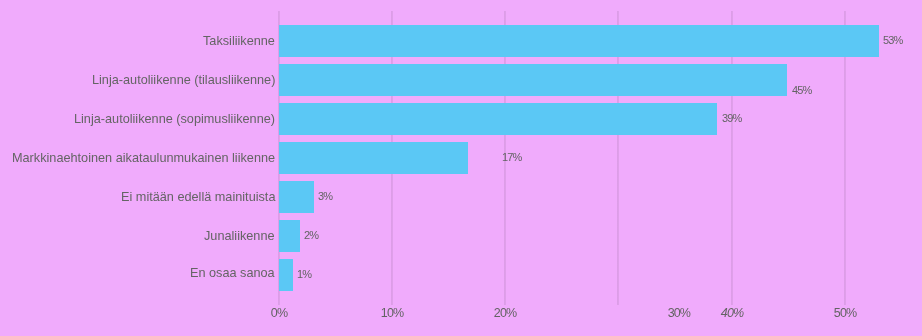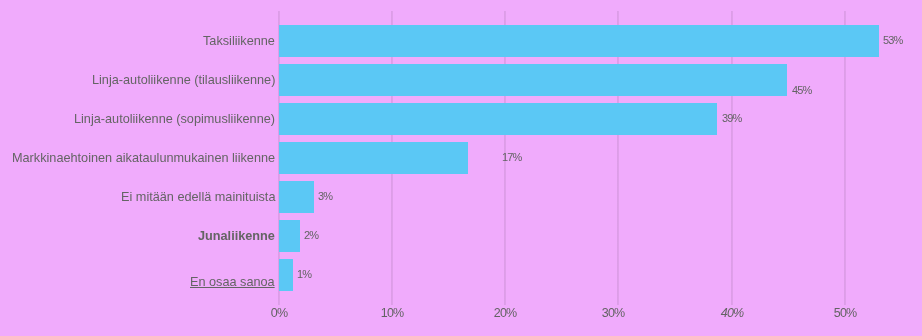--- a/index.html
+++ b/index.html
@@ -54,31 +54,31 @@
     <div class="bar" style="top: 159.5px; width: 35.323px;"></div>
     <div class="bar" style="top: 198.5px; width: 21.2738px;"></div>
     <div class="bar" style="top: 237.5px; width: 14.2492px;"></div>
   </div>
 
   <div class="cat-label" style="top: 34.6px;">Taksiliikenne</div>
   <div class="cat-label" style="top: 112.6px;">Linja-autoliikenne (sopimusliikenne)</div>
   <div class="cat-label" style="top: 73.6px;">Linja-autoliikenne (tilausliikenne)</div>
   <div class="cat-label" style="top: 151.6px;">Markkinaehtoinen aikataulunmukainen liikenne</div>
   <div class="cat-label" style="top: 190.6px;">Ei mitään edellä mainituista</div>
-  <div class="cat-label" style="top: 229.6px; font-weight: bold;">Junaliikenne</div>
-  <div class="cat-label" style="top: 276px; text-decoration: underline;">En osaa sanoa</div>
+  <div class="cat-label" style="top: 229.6px;">Junaliikenne</div>
+  <div class="cat-label" style="top: 267px;">En osaa sanoa</div>
 
   <div class="val-label" style="left: 883.11px; top: 35px;">53%</div>
   <div class="val-label" style="left: 791.904px; top: 74px; margin-top: 11px;">45%</div>
   <div class="val-label" style="left: 721.771px; top: 113px;">39%</div>
   <div class="val-label" style="left: 472.738px; top: 152px; margin-left: 29px;">17%</div>
   <div class="val-label" style="left: 318.423px; top: 191px;">3%</div>
   <div class="val-label" style="left: 304.374px; top: 230px;">2%</div>
   <div class="val-label" style="left: 297.349px; top: 269px;">1%</div>
 
   <div class="tick-label" style="left: 238.5px;">0%</div>
   <div class="tick-label" style="left: 351.8px;">10%</div>
   <div class="tick-label" style="left: 465.1px;">20%</div>
-  <div class="tick-label" style="left: 573px;">30%</div>
+  <div class="tick-label" style="left: 610px; text-align: right;">30%</div>
   <div class="tick-label" style="left: 691.7px; font-style: italic;">40%</div>
   <div class="tick-label" style="left: 805px;">50%</div>
 
 </div>
 
 </body></html>

